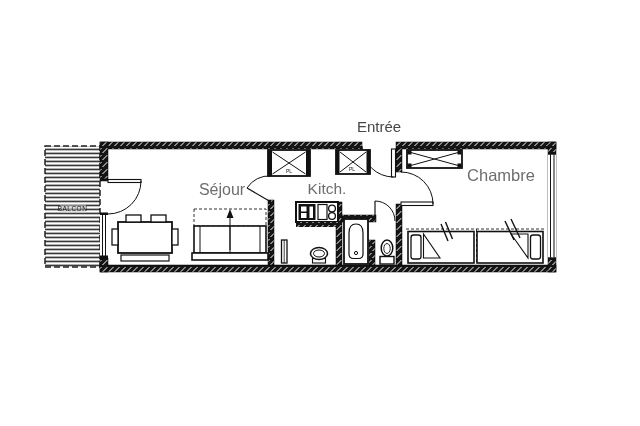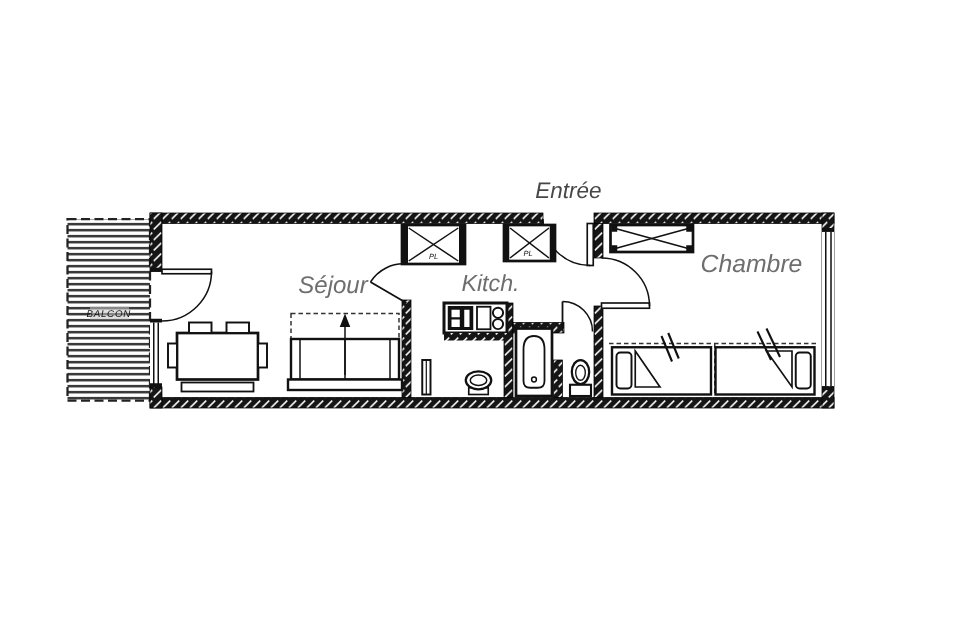--- a/index.html
+++ b/index.html
@@ -1,17 +1,17 @@
 <!DOCTYPE html>
 <html><head>
 <meta charset="utf-8">
 <style>
   html,body{margin:0;padding:0;background:#ffffff;}
   .canvas{position:relative;width:640px;height:426px;background:#ffffff;overflow:hidden;
-          font-family:"Liberation Sans",sans-serif;font-style:italic;}
+          font-family:"Liberation Sans",sans-serif;}
   svg{position:absolute;left:0;top:0;}
   text{font-family:"Liberation Sans",sans-serif;}
   .room-label{fill:#6e6e6e;}
   .entry-label{fill:#474747;}
   .tiny-label{fill:#141414;}
 </style>
 </head>
 <body>
 
 <div class="canvas">

